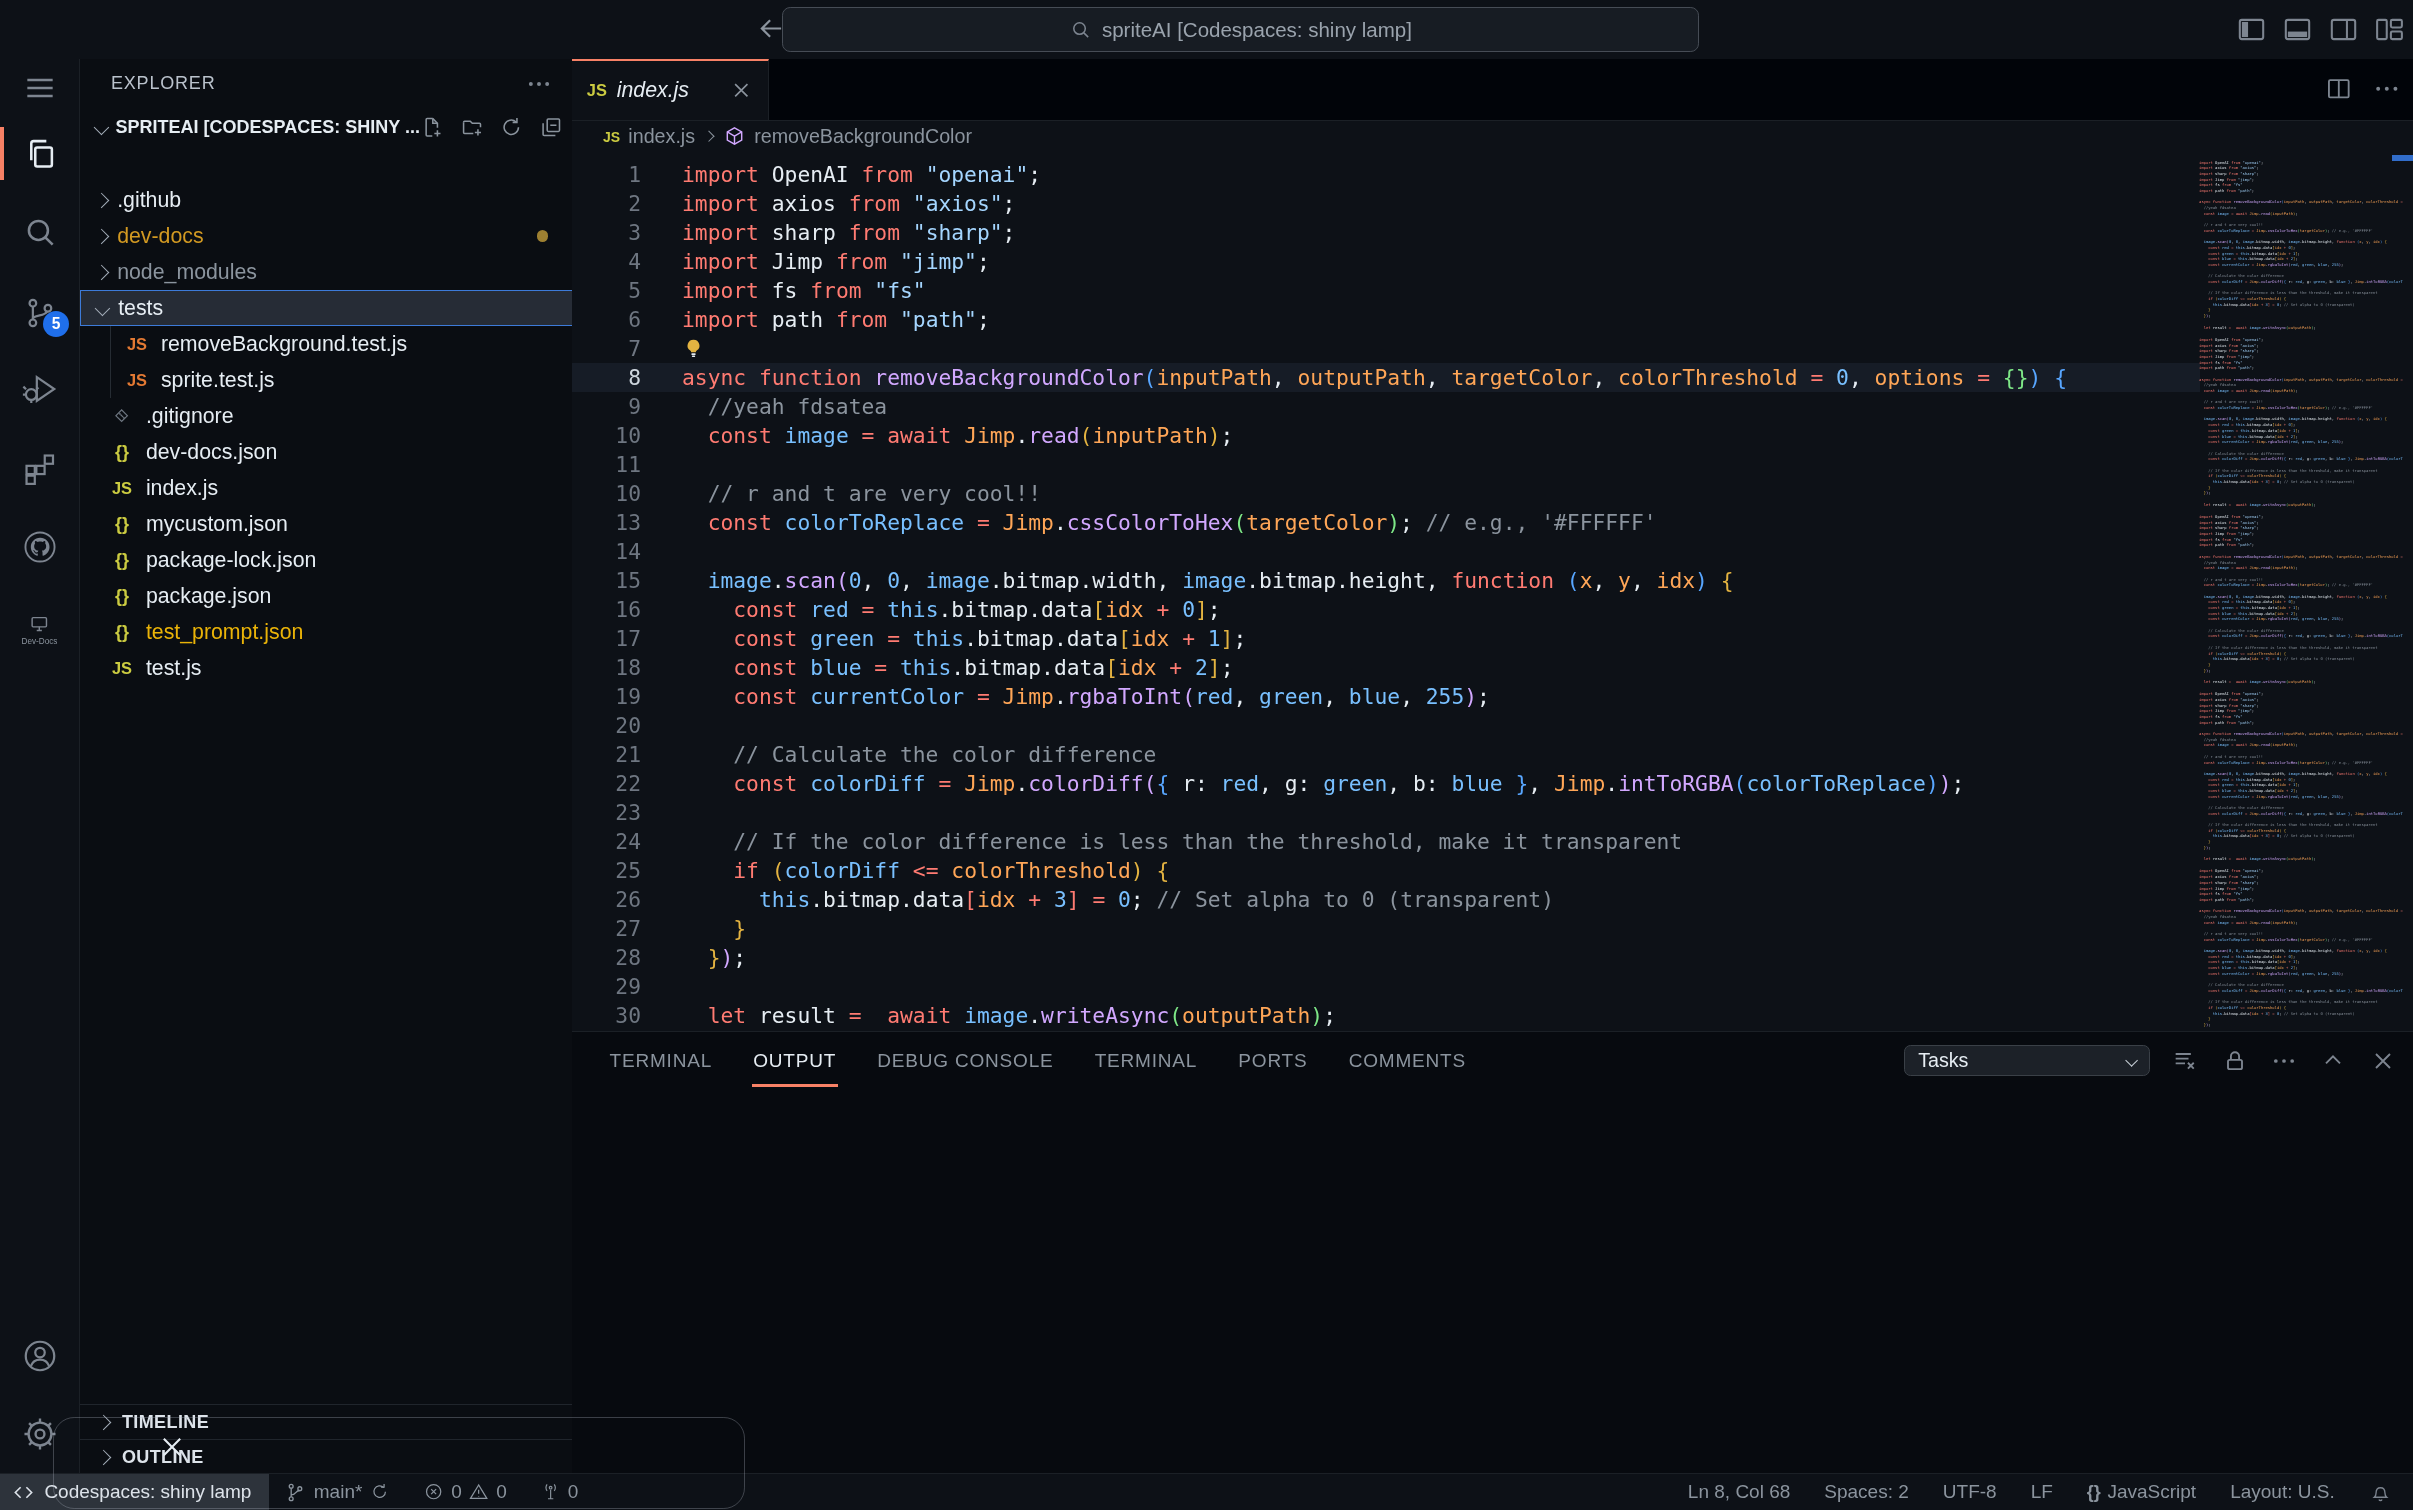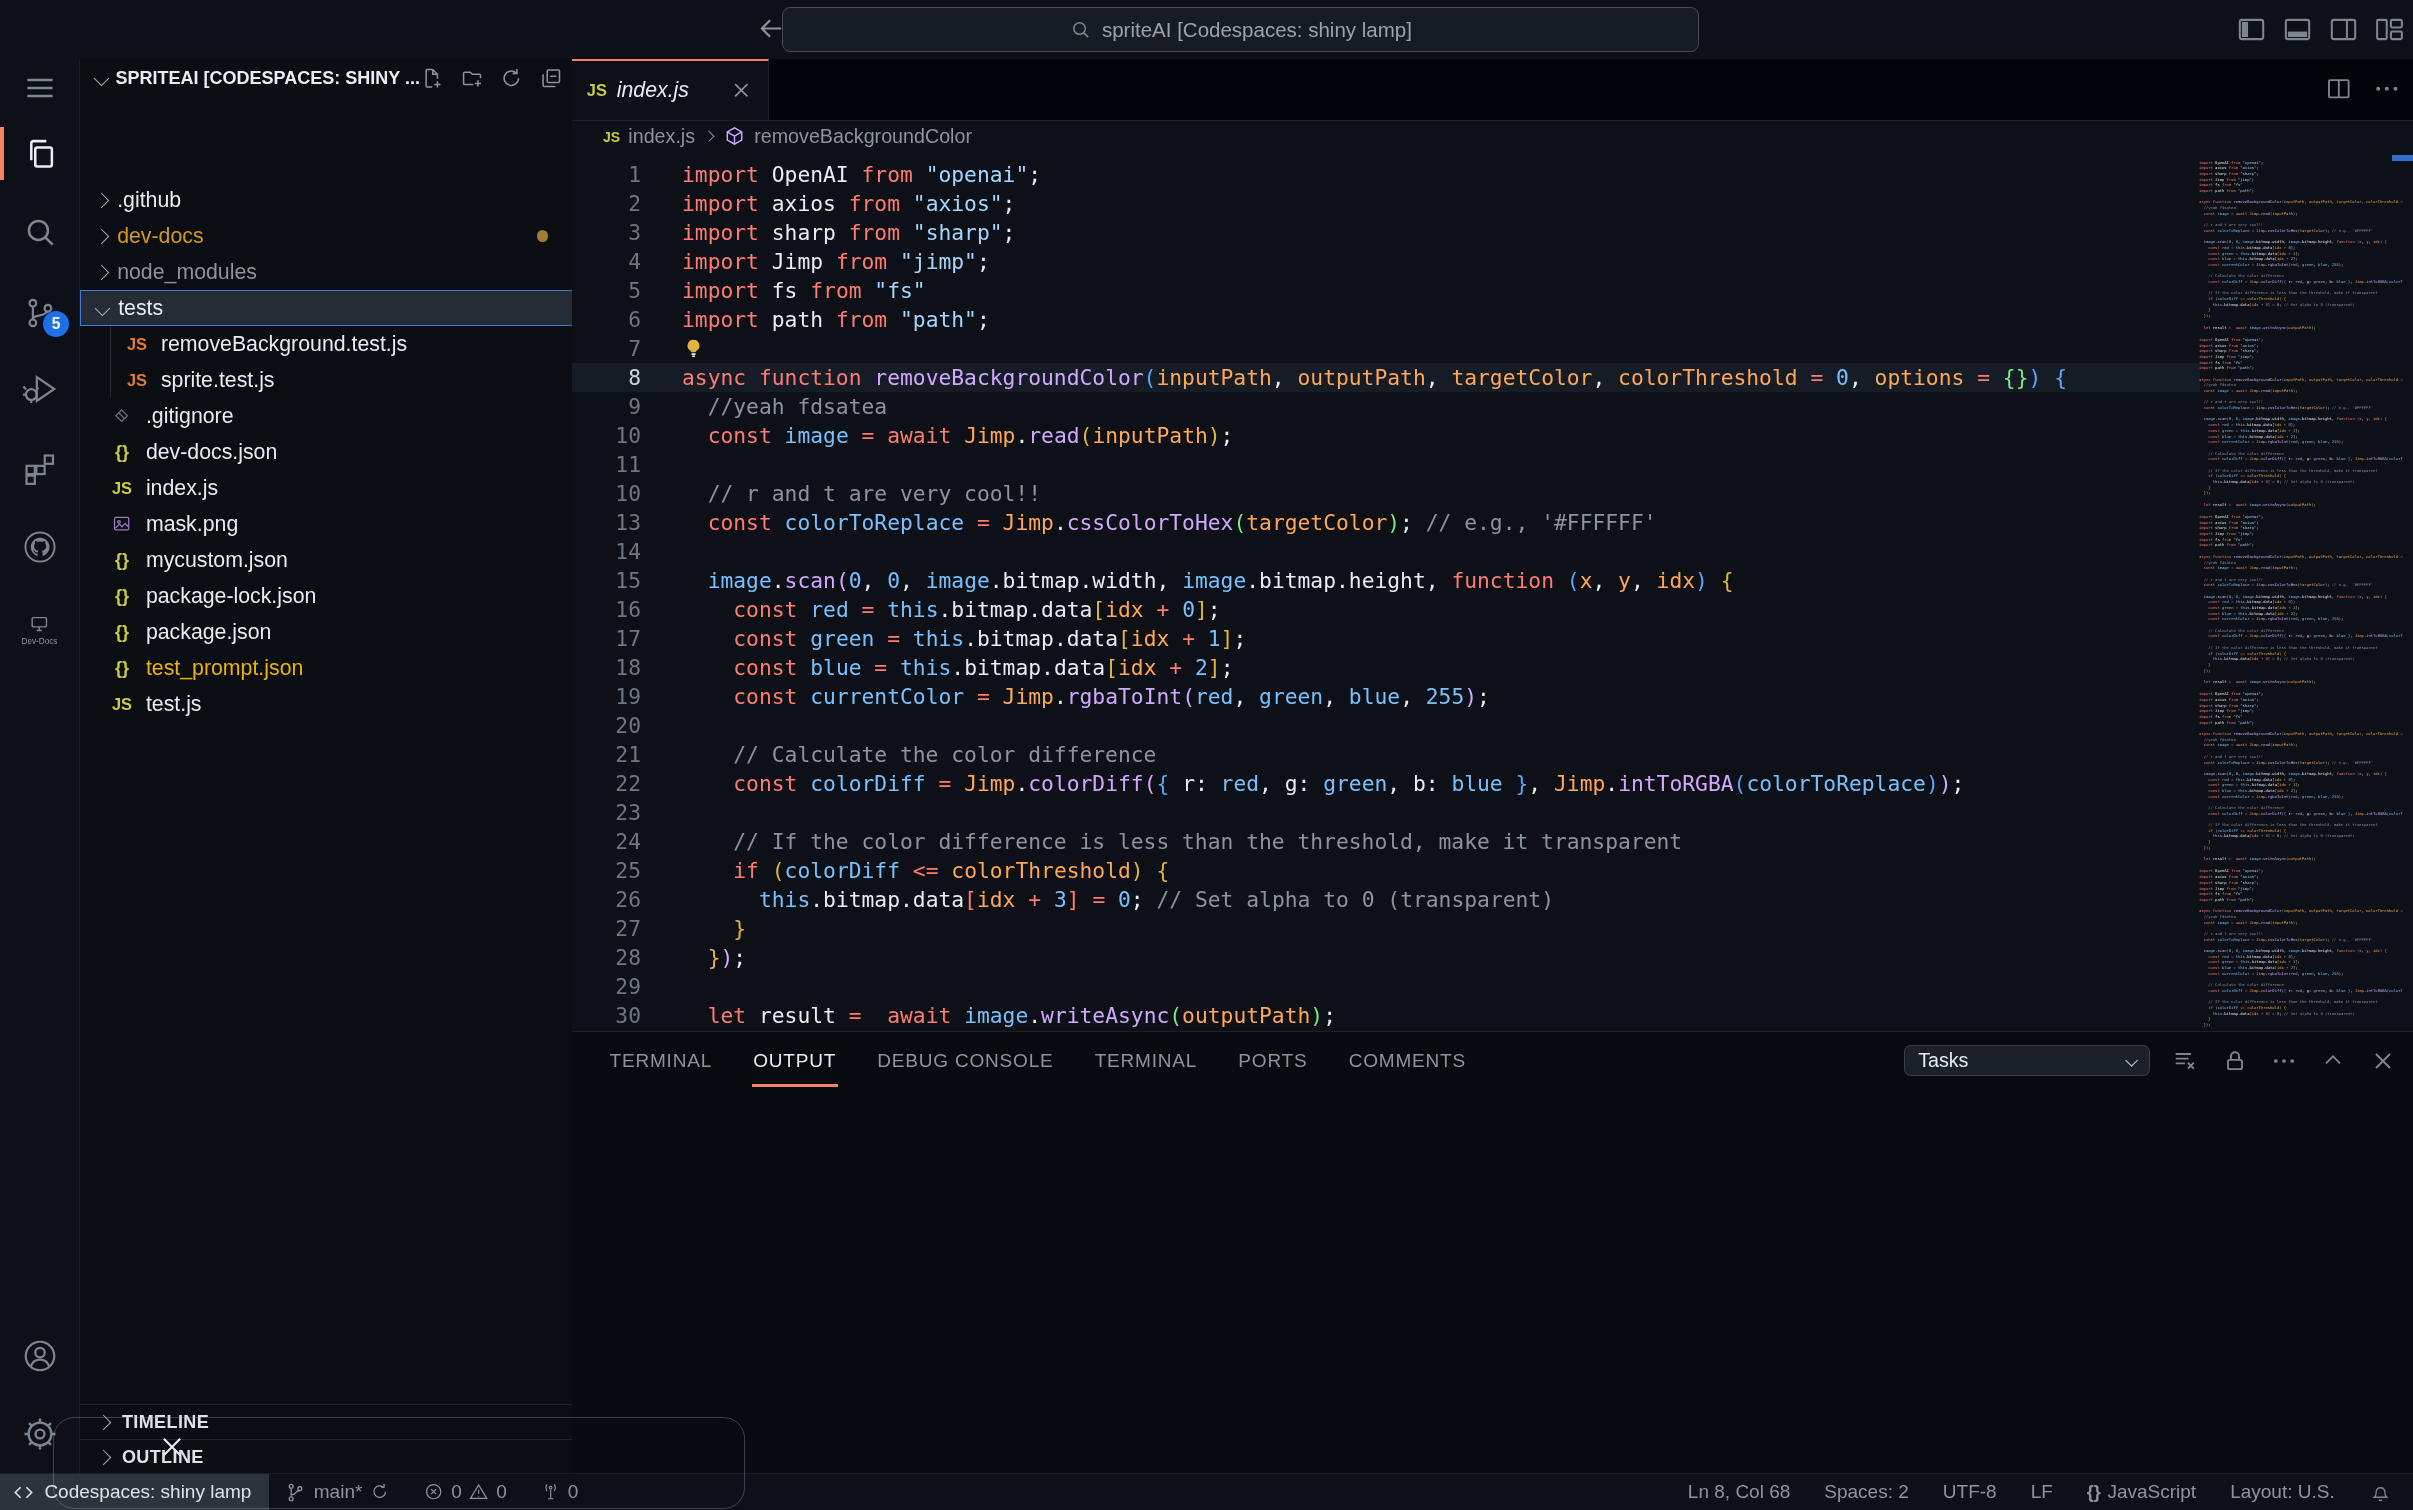--- a/index.html
+++ b/index.html
@@ -247,20 +247,30 @@
           <svg viewBox="0 0 24 24" fill="none" stroke="currentColor" stroke-width="1.5">
             <circle cx="12" cy="12" r="7.2"></circle>
             <circle cx="12" cy="12" r="2.8"></circle>
             <path d="M12 2.2v2.6M12 19.2v2.6M2.2 12h2.6M19.2 12h2.6M5.1 5.1L7 7M17 17l1.9 1.9M18.9 5.1L17 7M7 17l-1.9 1.9"></path>
           </svg>
         </span>
       </div>
     </div>
 
   <div class="sidebar">
+    <div class="sb-header">
+      <span>EXPLORER</span>
+      <span class="ico" style="width:28px;height:28px;">
+          <svg viewBox="0 0 24 24" fill="currentColor" stroke="none">
+            <circle cx="5" cy="12" r="1.7"></circle>
+            <circle cx="12" cy="12" r="1.7"></circle>
+            <circle cx="19" cy="12" r="1.7"></circle>
+          </svg>
+        </span>
+    </div>
     <div class="sb-section">
       <span class="chev d"></span>
       <span style="white-space:nowrap;overflow:hidden;">SPRITEAI [CODESPACES: SHINY ...</span>
       <span class="sb-actions">
         <span class="ico">
             <svg viewBox="0 0 24 24" fill="none" stroke="currentColor" stroke-width="1.5">
               <path d="M12.5 3.5H7a1 1 0 0 0-1 1v15a1 1 0 0 0 1 1h5"></path>
               <path d="M12.5 3.5L17 8v4.5"></path>
               <path d="M12.5 3.5V8H17"></path>
               <path d="M17 15v6M14 18h6"></path>
@@ -337,32 +347,20 @@
           <span class="fic">
             <span class="fjson">{}</span>
           </span>
           <span style="color: rgb(230, 237, 243); white-space: nowrap;">dev-docs.json</span>
         </div>
         <div class="trow" style="padding-left: 28px;">
           <span class="fic">
             <span class="fjs" style="color: rgb(203, 203, 65);">JS</span>
           </span>
           <span style="color: rgb(230, 237, 243); white-space: nowrap;">index.js</span>
-        </div>
-        <div class="trow" style="padding-left: 28px;">
-          <span class="fic">
-            <span class="ico" style="width: 21.3px; height: 21.3px; color: rgb(160, 116, 196);">
-              <svg viewBox="0 0 24 24" fill="none" stroke="currentColor" stroke-width="1.4">
-                <rect x="4" y="5" width="16" height="14" rx="1.5"></rect>
-                <circle cx="9" cy="10" r="1.5"></circle>
-                <path d="M5 17l4.5-4.5 3 3L16 12l3.5 3.5"></path>
-              </svg>
-            </span>
-          </span>
-          <span style="color: rgb(230, 237, 243); white-space: nowrap;">mask.png</span>
         </div>
         <div class="trow" style="padding-left: 28px;">
           <span class="fic">
             <span class="fjson">{}</span>
           </span>
           <span style="color: rgb(230, 237, 243); white-space: nowrap;">mycustom.json</span>
         </div>
         <div class="trow" style="padding-left: 28px;">
           <span class="fic">
             <span class="fjson">{}</span>

